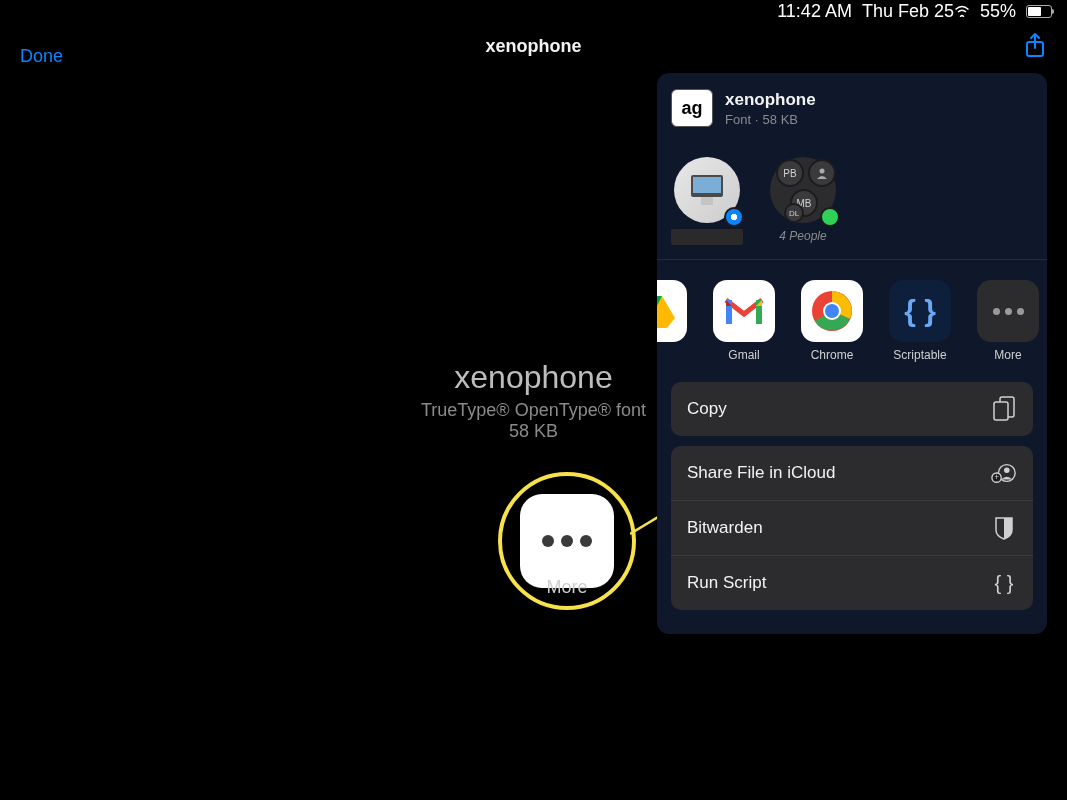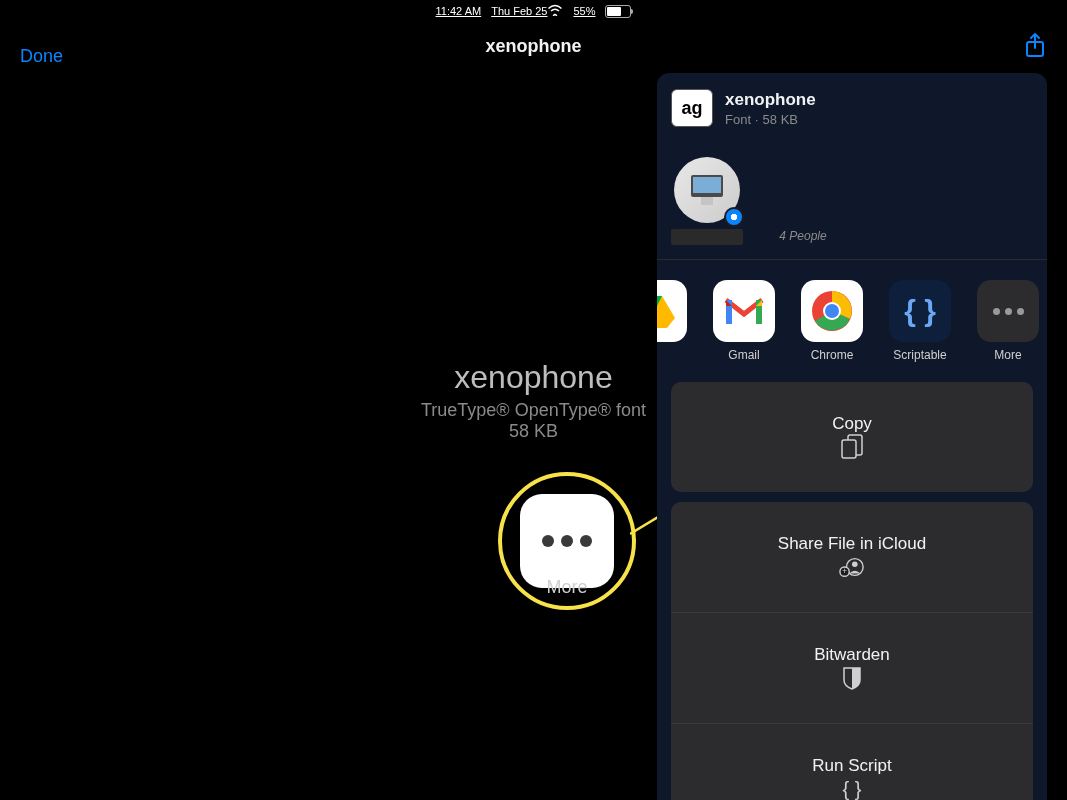--- a/index.html
+++ b/index.html
@@ -9,27 +9,26 @@
       background: #000;
       font-family: -apple-system, BlinkMacSystemFont, "Helvetica Neue", sans-serif;
       color: #fff;
       overflow: hidden;
       position: relative;
     }
 
     
     .status-bar {
       display: flex;
-      justify-content: center;
+      justify-content: flex-end;
       align-items: center;
       padding: 4px 15px;
-      font-size: 11px;
+      font-size: 18px;
       font-weight: 500;
       height: 22px;
-      text-decoration: underline;
     }
     .status-left, .status-right { display: flex; align-items: center; gap: 10px; }
 
     
     .nav-bar {
       display: flex;
       justify-content: space-between;
       align-items: center;
       padding: 10px 20px;
       height: 48px;
@@ -261,23 +260,22 @@
     }
     .action-group {
       background: #2c2c2e;
       border-radius: 10px;
       margin-bottom: 10px;
     }
     .action-item {
       display: flex;
       justify-content: space-between;
       align-items: center;
-      padding: 32px 16px;
+      padding: 14px 16px;
       cursor: pointer;
-      flex-direction: column;
     }
     .action-item + .action-item { border-top:1px solid #3a3a3c; }
     .action-label { font-size: 17px; color: #f2f2f2; }
     .action-icon { width: 26px; height: 26px; color: #d0d0d0; display:flex; align-items:center; justify-content:center; }
 
     .battery-icon {
       width: 26px; height: 13px;
       border: 1px solid #aaa;
       border-radius: 3px;
       position: relative;
@@ -352,20 +350,34 @@
 
   <div class="people-row">
     <div class="people-item">
       <div class="avatar imac">
         <svg width="40" height="34" viewBox="0 0 40 34">
             <rect x="4" y="2" width="32" height="22" rx="2" fill="#4a4a4a"></rect>
             <rect x="6" y="4" width="28" height="16" fill="#7aaed6"></rect>
             <rect x="14" y="24" width="12" height="8" fill="#c4c4c4"></rect>
           </svg>
         <div class="avatar-badge airdrop"></div>
+      </div>
+    </div>
+    <div class="people-item">
+      <div class="avatar">
+        <div class="group-bubble" style="top:2px; left:6px;">PB</div>
+        <div class="group-bubble" style="top:2px; right:0px;">
+          <svg width="12" height="12" viewBox="0 0 12 12">
+              <circle cx="6" cy="4" r="2.5" fill="#aaa"></circle>
+              <path d="M1 12 Q6 6 11 12" fill="#aaa"></path>
+            </svg>
+        </div>
+        <div class="group-bubble" style="bottom:6px; right:18px;">MB</div>
+        <div class="group-bubble" style="bottom:0px; left:14px; width:20px; height:20px; font-size:8px;">DL</div>
+        <div class="avatar-badge messages"></div>
       </div>
     </div>
   </div>
   <div class="people-labels">
     <div class="people-label blur"></div>
     <div class="people-label grey">4 People</div>
   </div>
 
   <div class="divider"></div>
 

